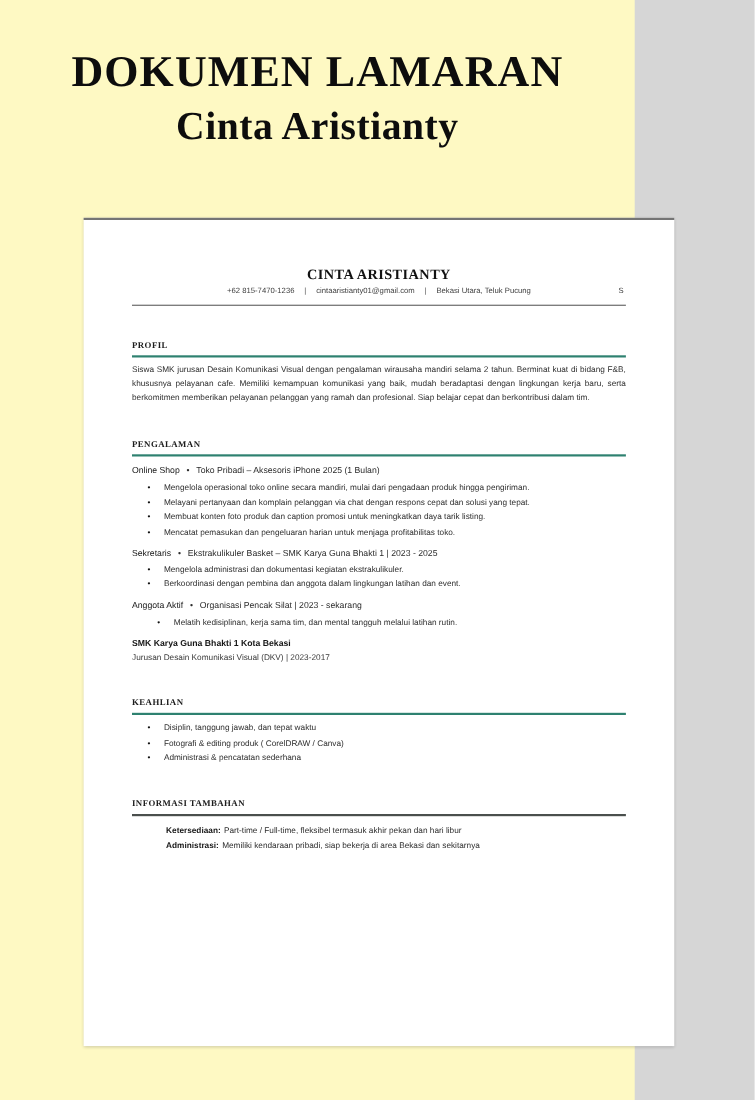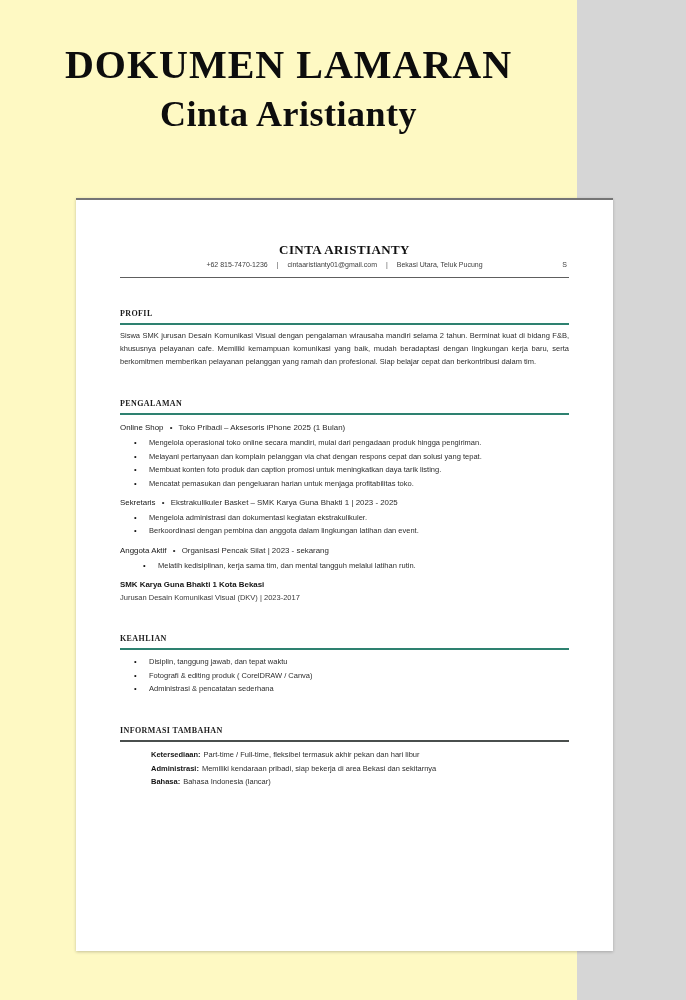--- a/index.html
+++ b/index.html
@@ -154,20 +154,17 @@
       </ul>
 
       <div class="section-heading rule-dark">INFORMASI TAMBAHAN</div>
       <div class="info-rows">
         <div class="info-row">
           <span class="info-label">Ketersediaan:</span><span>Part-time / Full-time, fleksibel termasuk akhir pekan dan hari libur</span>
         </div>
         <div class="info-row">
           <span class="info-label">Administrasi:</span><span>Memiliki kendaraan pribadi, siap bekerja di area Bekasi dan sekitarnya</span>
         </div>
-        <div class="info-row">
-          <span class="info-label">Bahasa:</span><span>Bahasa Indonesia (lancar)</span>
-        </div>
       </div>
 
     </div>
   </div>
 </div>
 
 </body></html>

